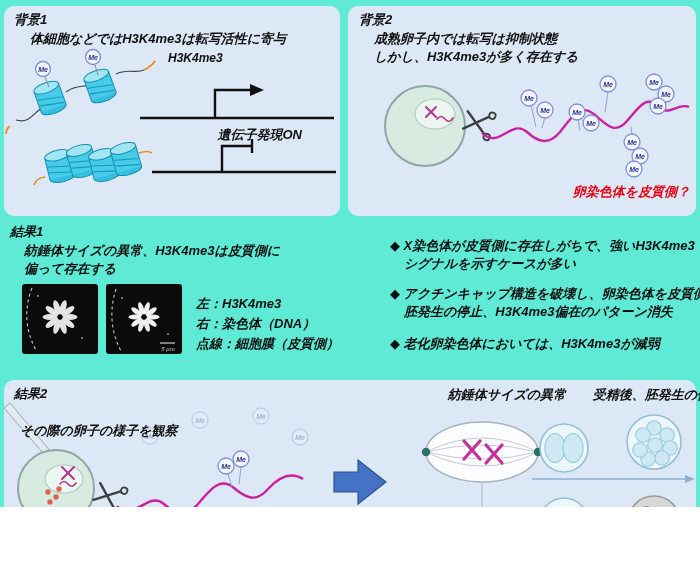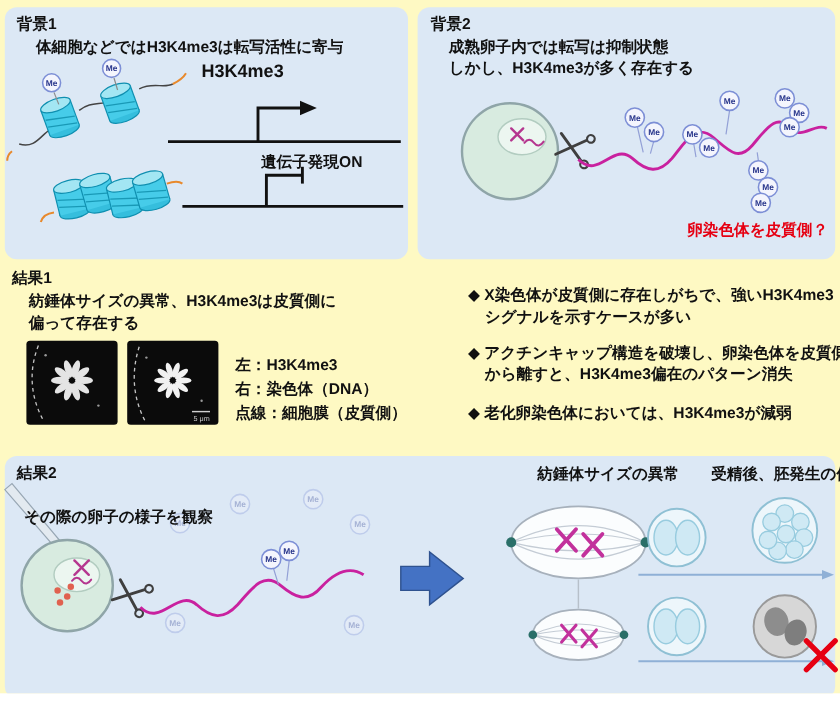--- a/index.html
+++ b/index.html
@@ -1,20 +1,20 @@
 <!DOCTYPE html>
 <html><head>
 <meta charset="utf-8">
 <style>
   html,body{margin:0;padding:0;background:#fff;}
-  .stage{position:relative;width:700px;height:578px;background:#fef9c3;overflow:hidden;
-         font-family:"Liberation Sans","DejaVu Sans",sans-serif;}
+  .stage{position:relative;width:700px;height:507px;background:#5eead4;overflow:hidden;
+         font-family:"Liberation Sans","DejaVu Sans",sans-serif;font-style:italic;}
   .panel{position:absolute;background:#dce8f5;border-radius:10px;}
   .t{position:absolute;font-size:13px;font-weight:700;color:#111;white-space:nowrap;line-height:1.25;}
-  .small{font-size:15px;padding-left:48px;}
+  .small{font-size:12px;padding-left:48px;}
   .red{color:#e60012;}
   .center{text-align:right;}
   svg{position:absolute;overflow:visible;}
   .me-t{font-family:"Liberation Sans","DejaVu Sans",sans-serif;font-size:7px;font-weight:700;fill:#27348b;text-anchor:middle;}
   .scale-t{font-family:"Liberation Sans","DejaVu Sans",sans-serif;font-size:6px;fill:#c8c8c8;text-anchor:middle;}
 </style>
 </head>
 <body>
 
 <div class="stage">
@@ -320,21 +320,21 @@
   <div class="t" style="left:10px;top:224px">結果1</div>
   <div class="t" style="left:24px;top:243px">紡錘体サイズの異常、H3K4me3は皮質側に</div>
   <div class="t" style="left:24px;top:261px">偏って存在する</div>
   <div class="t" style="left:196px;top:296px">左：H3K4me3</div>
   <div class="t" style="left:196px;top:316px">右：染色体（DNA）</div>
   <div class="t" style="left:196px;top:336px">点線：細胞膜（皮質側）</div>
 
   <div class="t" style="left:390px;top:238px">◆ X染色体が皮質側に存在しがちで、強いH3K4me3</div>
   <div class="t" style="left:404px;top:256px">シグナルを示すケースが多い</div>
   <div class="t" style="left:390px;top:286px">◆ アクチンキャップ構造を破壊し、卵染色体を皮質側</div>
-  <div class="t" style="left:404px;top:304px">から離すと、H3K4me3偏在のパターン消失</div>
+  <div class="t" style="left:404px;top:304px">胚発生の停止、H3K4me3偏在のパターン消失</div>
   <div class="t" style="left:390px;top:336px">◆ 老化卵染色体においては、H3K4me3が減弱</div>
 
   <div class="t" style="left:14px;top:386px">結果2</div>
   <div class="t" style="left:20px;top:423px">その際の卵子の様子を観察</div>
   <div class="t center" style="left:394px;top:387px;width:172px">紡錘体サイズの異常</div>
   <div class="t center" style="left:551px;top:387px;width:172px">受精後、胚発生の停止</div>
 
 </div>
 
 </body></html>

